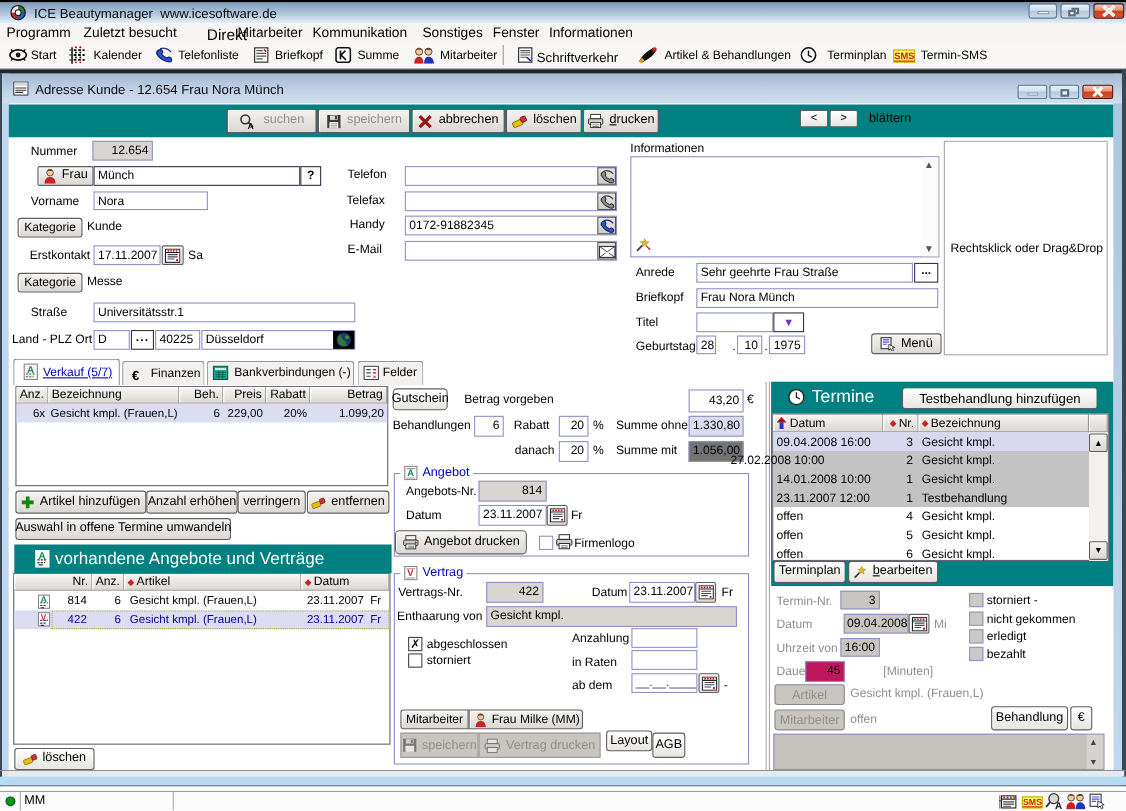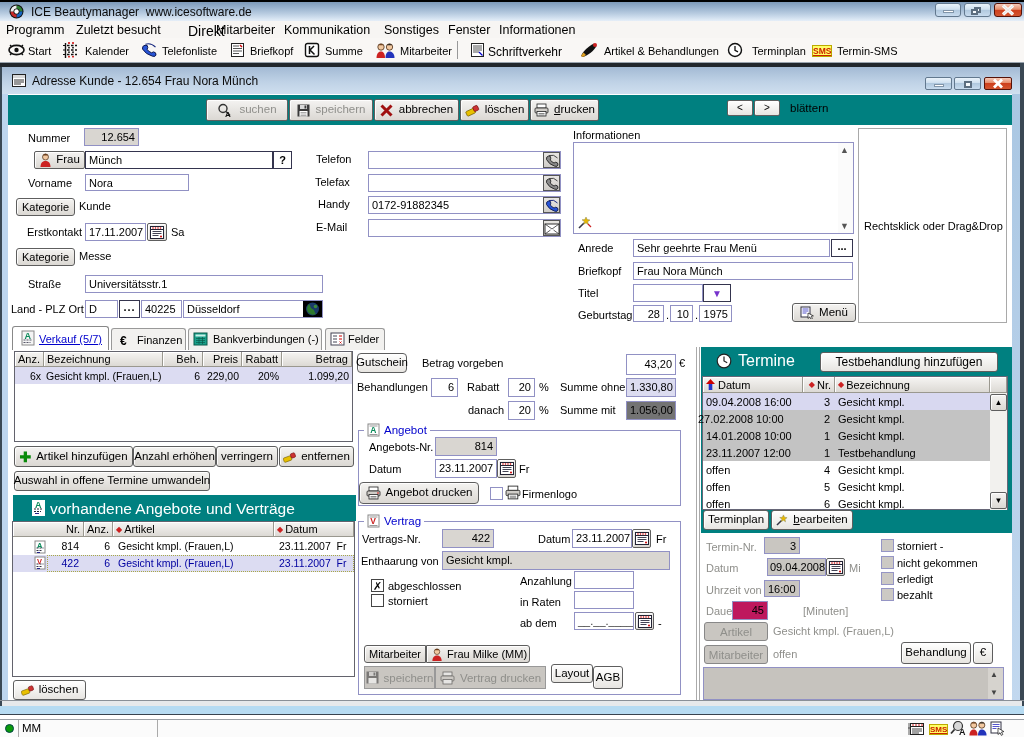--- a/index.html
+++ b/index.html
@@ -303,29 +303,29 @@
 <div class="ab" style="left:840px;top:221px;font-size:9px;color:#555">▼</div>
 <div class="ab" style="left:578px;top:216px">
       <svg width="14" height="13" viewBox="0 0 14 13">
         <path d="M1 12 L6 7" stroke="#334" stroke-width="1.6"></path>
         <path d="M8 1l1.2 2.5L12 4l-2.3 1.7.6 2.8-2.3-1.6-2.4 1.4.8-2.7L4 3.8l2.8-.2Z" fill="#e8b800" stroke="#885" stroke-width=".5"></path>
         <path d="M10 8l3 3" stroke="#c22" stroke-width="1.2"></path>
       </svg>
     </div>
 <div class="lbl" style="left:864px;top:220px">Rechtsklick oder Drag&amp;Drop</div>
 <div class="lbl" style="left:578px;top:242px">Anrede</div>
-<div class="fld" style="left:633px;top:239px;width:197px;height:18px">Sehr geehrte Frau Menü</div>
+<div class="fld" style="left:633px;top:239px;width:197px;height:18px">Sehr geehrte Frau Straße</div>
 <div class="fld" style="left:831px;top:239px;width:22px;height:18px;border-color:#34344e;text-align:center;font-weight:bold;line-height:10px">...</div>
 <div class="lbl" style="left:578px;top:265px">Briefkopf</div>
 <div class="fld" style="left:633px;top:262px;width:220px;height:18px">Frau Nora Münch</div>
 <div class="lbl" style="left:578px;top:287px">Titel</div>
 <div class="fld" style="left:633px;top:284px;width:70px;height:18px"></div>
 <div class="fld" style="left:703px;top:284px;width:28px;height:18px;border-color:#34344e;text-align:center"><span style="color:#7733cc;font-size:10px">▼</span></div>
 <div class="lbl" style="left:578px;top:309px">Geburtstag</div>
-<div class="fld tr" style="left:633px;top:305px;width:31px;height:17px">28</div>
+<div class="fld tr" style="left:633px;top:305px;width:18px;height:17px">28</div>
 <div class="lbl" style="left:666px;top:309px">.</div>
 <div class="fld tr" style="left:670px;top:305px;width:23px;height:17px">10</div>
 <div class="lbl" style="left:695px;top:309px">.</div>
 <div class="fld tr" style="left:699px;top:305px;width:33px;height:17px">1975</div>
 <div class="btn" style="left:792px;top:303px;width:64px;height:19px;border-radius:3px"><svg width="14" height="13" viewBox="0 0 14 13" style="margin-right:5px">
         <rect x="1" y="1" width="9" height="10" fill="#fff" stroke="#334"></rect>
         <path d="M2.5 3h6M2.5 5h6M2.5 7h4" stroke="#55c"></path>
         <path d="M8 7l0 5.5 1.8-1.6 1.2 2.4 1.4-.8-1.2-2.3 2.2-.3Z" fill="#fff" stroke="#111" stroke-width=".7"></path>
       </svg>Menü</div>
 </div>
@@ -584,21 +584,21 @@
         <path d="M4.5 0 L9 5 L0 5Z" fill="#c00"></path>
         <rect x="2.7" y="5" width="3.6" height="6" fill="#2233cc"></rect>
       </svg>Datum</div>
 <div class="hdrcell" style="left:803px;top:377px;width:32px;height:16px;justify-content:flex-end"><span style="color:#c22;font-size:8px;margin-right:2px">◆</span>Nr.</div>
 <div class="hdrcell" style="left:835px;top:377px;width:155px;height:16px"><span style="color:#c22;font-size:8px;margin-right:2px">◆</span>Bezeichnung</div>
 <div class="ab" style="left:703px;top:393px;width:287px;height:17px;background:#d8d8f0"></div>
 <div class="cell tc" style="left:703px;top:394px;width:100px">09.04.2008 16:00</div>
 <div class="cell tc tr" style="left:803px;top:394px;width:30px">3</div>
 <div class="cell tc" style="left:835px;top:394px;width:150px">Gesicht kmpl.</div>
 <div class="ab" style="left:703px;top:410px;width:287px;height:51px;background:#c3c3c3"></div>
-<div class="cell tc" style="left:695px;top:411px;width:100px">27.02.2008 10:00</div>
+<div class="cell tc" style="left:661px;top:411px;width:100px">27.02.2008 10:00</div>
 <div class="cell tc tr" style="left:803px;top:411px;width:30px">2</div>
 <div class="cell tc" style="left:835px;top:411px;width:150px">Gesicht kmpl.</div>
 <div class="cell tc" style="left:703px;top:428px;width:100px">14.01.2008 10:00</div>
 <div class="cell tc tr" style="left:803px;top:428px;width:30px">1</div>
 <div class="cell tc" style="left:835px;top:428px;width:150px">Gesicht kmpl.</div>
 <div class="cell tc" style="left:703px;top:445px;width:100px">23.11.2007 12:00</div>
 <div class="cell tc tr" style="left:803px;top:445px;width:30px">1</div>
 <div class="cell tc" style="left:835px;top:445px;width:150px">Testbehandlung</div>
 <div class="cell tc" style="left:703px;top:462px;width:100px">offen</div>
 <div class="cell tc tr" style="left:803px;top:462px;width:30px">4</div>

